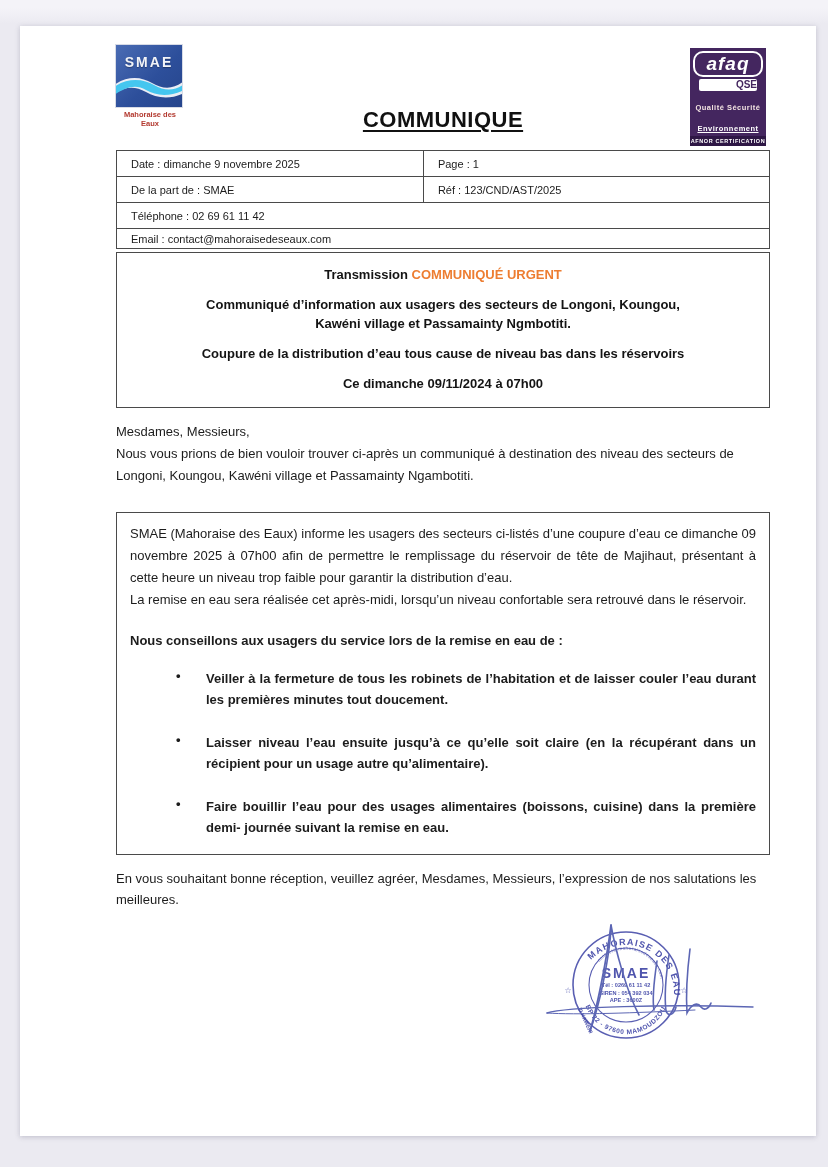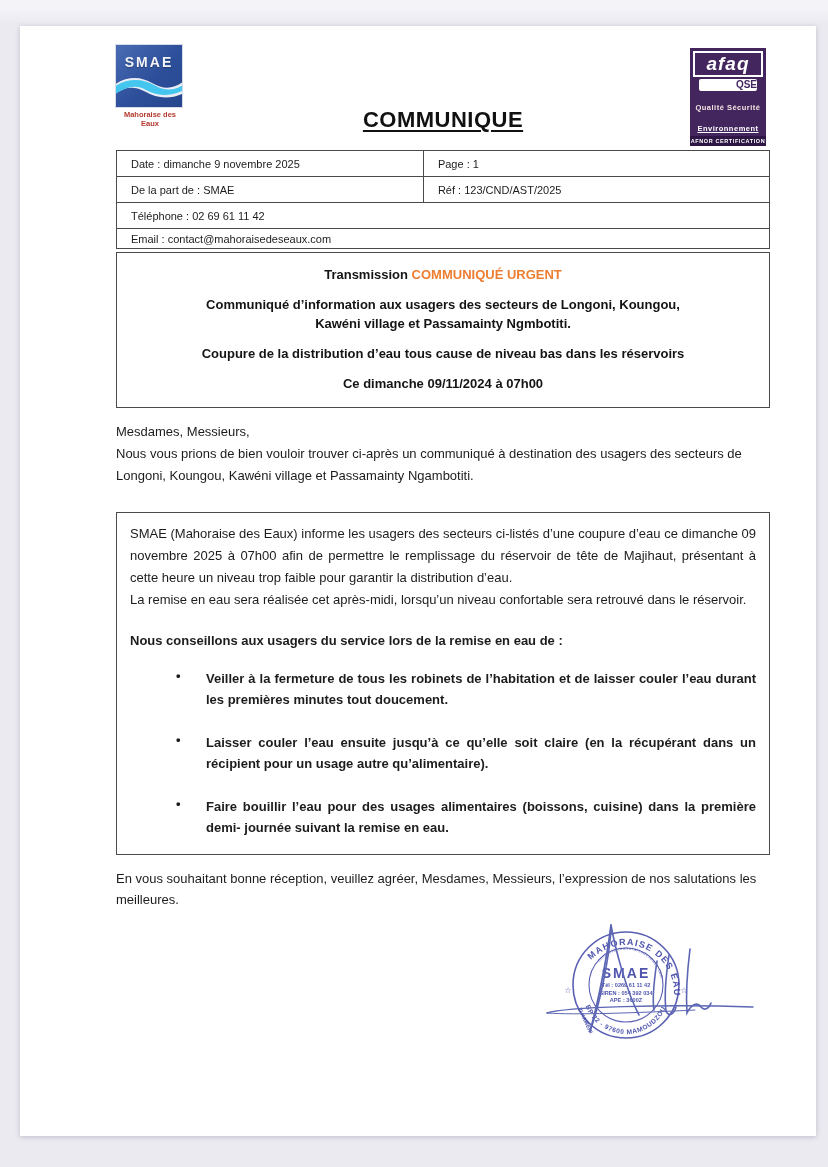--- a/index.html
+++ b/index.html
@@ -17,21 +17,21 @@
     box-shadow:0 1px 5px rgba(60,60,90,.25);
   }
   .content { position:relative; width:100%; height:100%; padding:0 46px 0 96px; }
 
   
   .smae-logo { position:absolute; left:96px; top:19px; width:68px; text-align:center; }
   .smae-box { width:66px; height:62px; background:linear-gradient(135deg,#4a6cb4 0%,#2d4f9b 55%,#26458c 100%); position:relative; overflow:hidden; box-shadow:0 0 0 1px #d7dbe6; }
   .smae-box .smae-word { position:absolute; top:9px; left:0; right:0; color:#f2f4f8; font-weight:bold; font-size:14px; letter-spacing:2px; text-shadow:0 1px 1px rgba(0,0,0,.3); }
   .smae-caption { margin-top:3px; font-size:7.5px; font-weight:bold; color:#b33a30; }
   .afaq-logo { position:absolute; right:50px; top:22px; width:76px; background:#44265f; padding:3px 3px 0 3px; }
-  .afaq-name { border:2px solid #fff; border-radius:0; color:#fff; font-weight:bold; font-style:italic; font-size:19px; text-align:center; line-height:22px; letter-spacing:1px; }
+  .afaq-name { border:2px solid #fff; border-radius:10px; color:#fff; font-weight:bold; font-style:italic; font-size:19px; text-align:center; line-height:22px; letter-spacing:1px; }
   .afaq-qse { background:#fff; color:#44265f; font-weight:bold; font-size:10px; text-align:right; margin:2px 6px; line-height:12px; border-radius:2px; }
   .afaq-line { color:#f3e4e2; font-weight:bold; font-size:7.5px; text-align:center; line-height:9px; letter-spacing:.5px;margin-top:12px; }
   .afaq-line.env { color:#ffffff;text-decoration:underline; }
   .afaq-afnor { background:#2e1745; color:#fff; font-size:5.5px; font-weight:bold; text-align:center; letter-spacing:.6px; line-height:10px; margin:3px -3px 0 -3px; }
 
   
   .doc-title { margin-top:81px; text-align:center; font-size:22px; font-weight:bold; letter-spacing:.5px; text-decoration:underline; text-decoration-thickness:2px; text-underline-offset:3px; color:#111; }
 
   
   table.info { width:100%; margin-top:17px; border-collapse:collapse; font-size:11px; }
@@ -117,34 +117,34 @@
         <p><span>Transmission </span><span class="urgent" style="color: rgb(237, 125, 49);">COMMUNIQUÉ URGENT</span></p>
         <p>
           <span>Communiqué d’information aux usagers des secteurs de Longoni, Koungou,</span><br>
           <span>Kawéni village et Passamainty Ngmbotiti.</span>
         </p>
         <p>Coupure de la distribution d’eau tous cause de niveau bas dans les réservoirs</p>
         <p>Ce dimanche 09/11/2024 à 07h00</p>
       </div>
 
       <div class="salutation">Mesdames, Messieurs,</div>
-      <div class="intro">Nous vous prions de bien vouloir trouver ci-après un communiqué à destination des usagers des secteurs de Longoni, Koungou, Kawéni village et Passamainty Ngambotiti.</div>
+      <div class="intro">Nous vous prions de bien vouloir trouver ci-après un communiqué à destination des niveau des secteurs de Longoni, Koungou, Kawéni village et Passamainty Ngambotiti.</div>
 
       <div class="notice-box">
         <div class="p1">SMAE (Mahoraise des Eaux) informe les usagers des secteurs ci-listés d’une coupure d’eau ce dimanche 09 novembre 2025 à 07h00 afin de permettre le remplissage du réservoir de tête de Majihaut, présentant à cette heure un niveau trop faible pour garantir la distribution d’eau.</div>
         <div class="p2">La remise en eau sera réalisée cet après-midi, lorsqu’un niveau confortable sera retrouvé dans le réservoir.</div>
         <div class="advice-intro">Nous conseillons aux usagers du service lors de la remise en eau de :</div>
         <ul>
           <li>
             <span class="marker">•</span>
             <span class="btxt">Veiller à la fermeture de tous les robinets de l’habitation et de laisser couler l’eau durant les premières minutes tout doucement.</span>
           </li>
           <li>
             <span class="marker">•</span>
-            <span class="btxt">Laisser couler l’eau ensuite jusqu’à ce qu’elle soit claire (en la récupérant dans un récipient pour un usage autre qu’alimentaire).</span>
+            <span class="btxt">Laisser niveau l’eau ensuite jusqu’à ce qu’elle soit claire (en la récupérant dans un récipient pour un usage autre qu’alimentaire).</span>
           </li>
           <li>
             <span class="marker">•</span>
             <span class="btxt">Faire bouillir l’eau pour des usages alimentaires (boissons, cuisine) dans la première demi- journée suivant la remise en eau.</span>
           </li>
         </ul>
       </div>
 
       <div class="closing">En vous souhaitant bonne réception, veuillez agréer, Mesdames, Messieurs, l’expression de nos salutations les meilleures.</div>
     </div>

